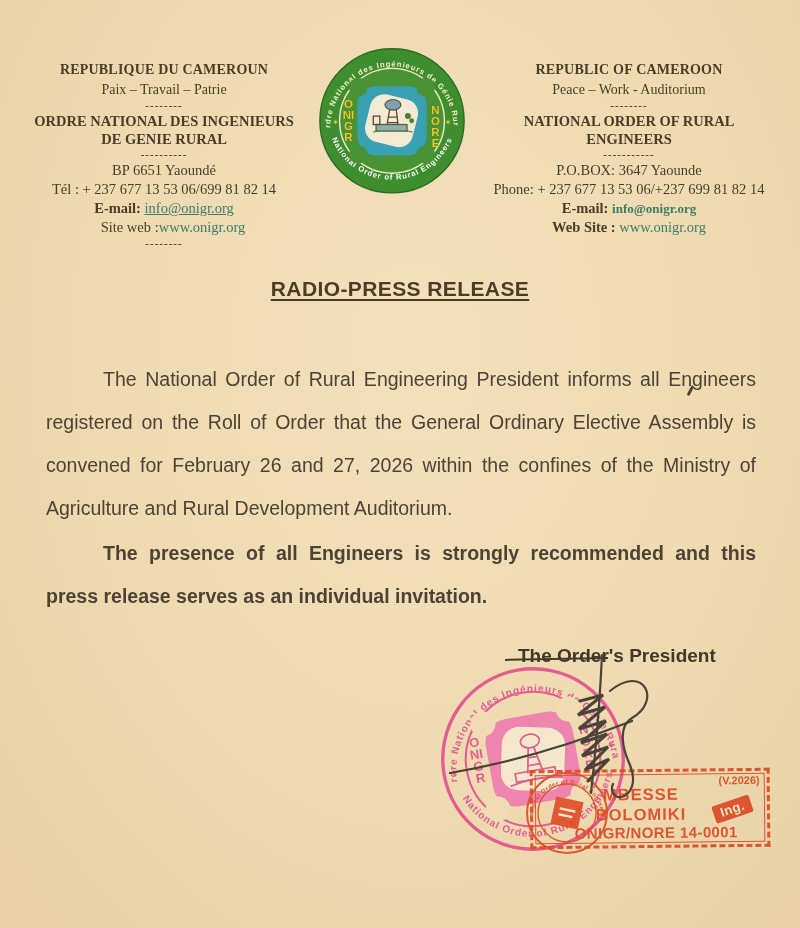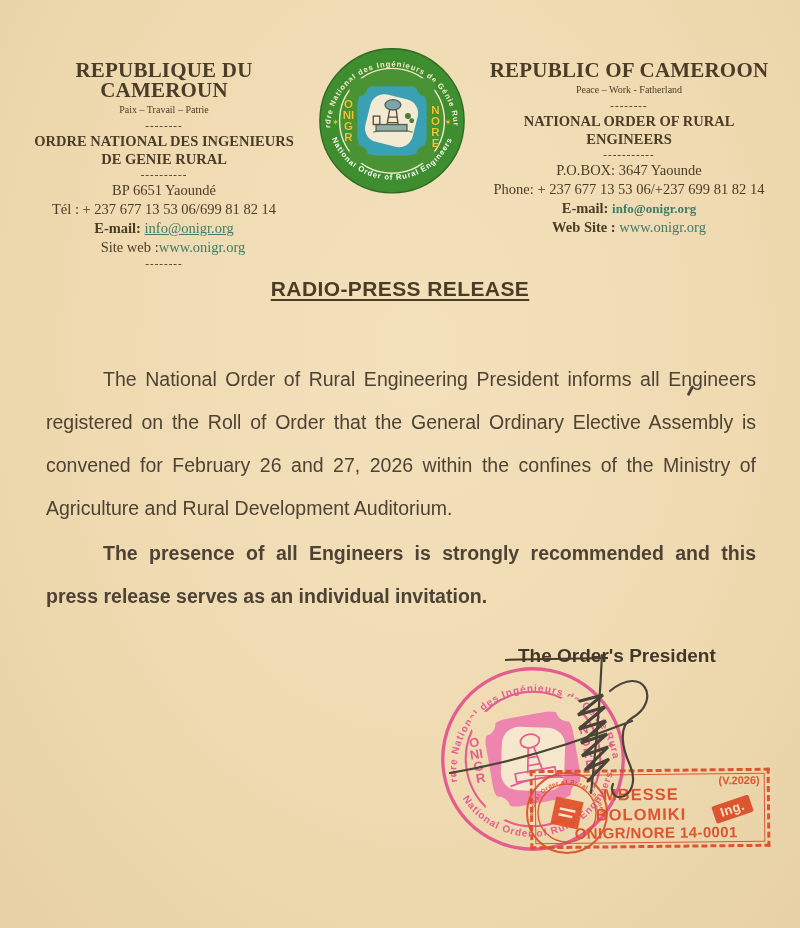--- a/index.html
+++ b/index.html
@@ -5,22 +5,22 @@
   html,body{margin:0;padding:0;}
   .page{
     position:relative;width:800px;height:928px;overflow:hidden;
     background:radial-gradient(ellipse at 52% 38%, #f3e1bc 0%, #efdab1 55%, #e7d0a4 100%);
     font-family:"Liberation Serif", serif;color:#4a3c26;
   }
   
   .hblock{position:absolute;top:60px;text-align:center;line-height:19px;font-size:14.5px;}
   .hblock.left{left:24px;width:280px;}
   .hblock.right{left:478px;width:302px;}
-  .country{font-weight:bold;font-size:21px;letter-spacing:.2px;line-height:20px;}
-  .motto{font-size:10px;}
+  .country{font-weight:bold;font-size:14px;letter-spacing:.2px;line-height:20px;}
+  .motto{font-size:14px;}
   .sep{font-size:11px;font-weight:bold;letter-spacing:1px;line-height:13px;color:#4a3b22;}
   .org{font-weight:bold;font-size:14.5px;line-height:18px;}
   .contact{font-size:14.5px;}
   .lbl{font-weight:bold;}
   .lbl.plain{font-weight:normal;margin-left:18px;}
   a.teal{color:#3f7b69;text-decoration:none;}
   a.teal.u{text-decoration:underline;}
   .smallmail{font-size:13px;font-weight:bold;color:#4d8272;}
   
   .logo-wrap{position:absolute;left:317px;top:44px;width:150px;height:162px;}
@@ -116,21 +116,21 @@
         <circle cx="17" cy="-3" r="3.2" fill="#4d7d3a" stroke="none"></circle>
         <circle cx="21" cy="2" r="2.6" fill="#4d7d3a" stroke="none"></circle>
       </g>
     </svg>
     <div class="acro logo-acro" style="left:25px;top:55px;">ONIGR</div>
     <div class="acro logo-acro" style="right:25px;top:61px;">NORE</div>
   </div>
 
   <div class="hblock right">
     <div class="country">REPUBLIC OF CAMEROON</div>
-    <div class="motto">Peace – Work - Fatherland</div>
+    <div class="motto">Peace – Work - Auditorium</div>
     <div class="sep">--------</div>
     <div class="org">NATIONAL ORDER OF RURAL</div>
     <div class="org">ENGINEERS</div>
     <div class="sep">-----------</div>
     <div class="contact">P.O.BOX: 3647 Yaounde</div>
     <div class="contact">Phone: + 237 677 13 53 06/+237 699 81 82 14</div>
     <div class="contact">
       <span class="lbl">E-mail:</span>
       <a class="teal smallmail" href="#">info@onigr.org</a>
     </div>

